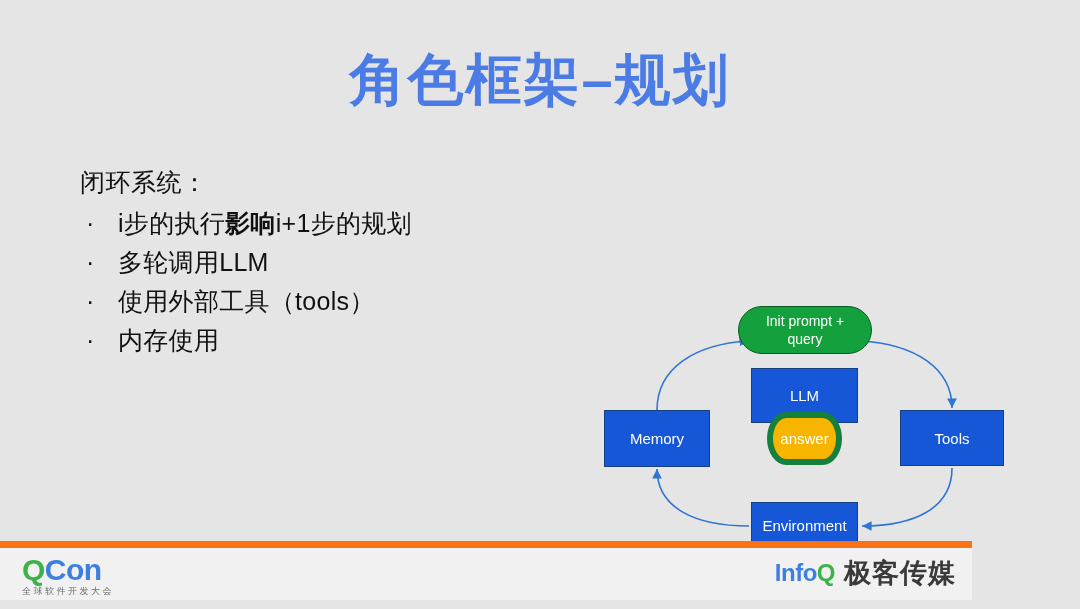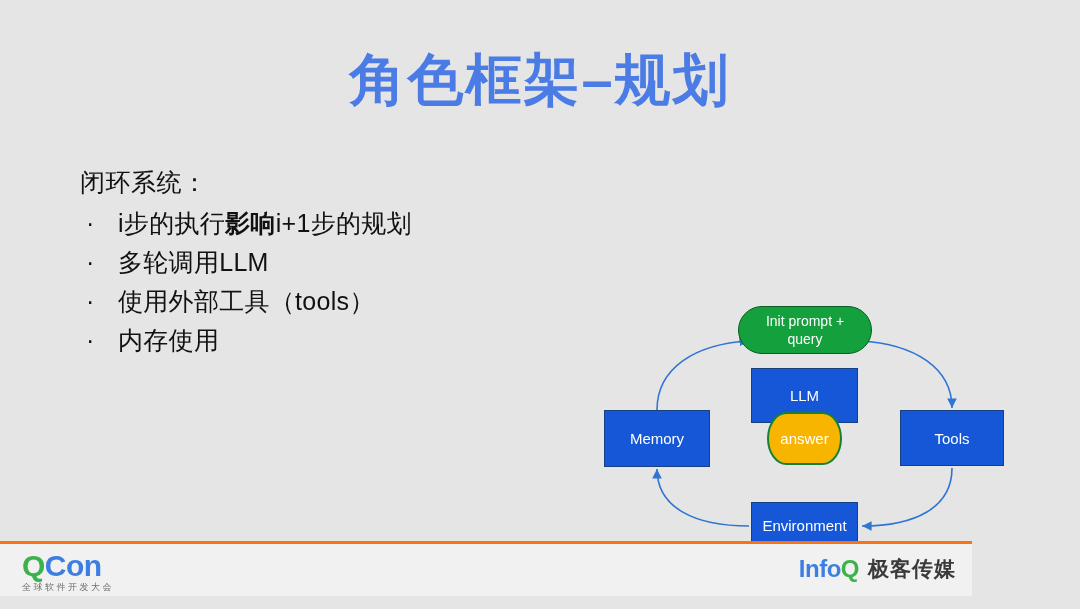--- a/index.html
+++ b/index.html
@@ -105,21 +105,21 @@
     padding: 0 10px;
   }
   .node-blue {
     background: #1557D6;
     border: 1px solid #16407F;
     font-size: 15px;
     line-height: 19px;
   }
   .node-amber {
     background: #F7B500;
-    border: 2px solid #15803d;
+    border: 6px solid #15803d;
     border-radius: 22px / 30px;
     font-size: 15px;
     line-height: 19px;
   }
 
   
   #node-init      { left: 153px; top: 18px;  width: 134px; height: 48px; margin-top: 48px; }
   #node-llm       { left: 166px; top: 88px;  width: 107px; height: 55px; margin-top: 40px; }
   #node-memory    { left: 19px;  top: 170px; width: 106px; height: 57px; }
   #node-answer    { left: 182px; top: 172px; width: 75px;  height: 53px; }
@@ -127,21 +127,21 @@
   #node-env       { left: 166px; top: 262px; width: 107px; height: 46px; }
 
   
   .footer {
     position: absolute;
     left: 0;
     top: 541px;
     width: 972px;
     height: 52px;
     background: #F1F1F1;
-    border-top: 3px solid #f97316;
+    border-top: 7px solid #f97316;
   }
   .qcon-logo {
     position: absolute;
     left: 22px;
     top: 7px;
     width: 230px;
   }
   .qcon-word {
     font-size: 30px;
     font-weight: 700;
@@ -167,21 +167,21 @@
   .infoq-word {
     font-size: 24px;
     font-weight: 700;
     line-height: 26px;
     letter-spacing: -0.5px;
   }
   .infoq-info { color: #3D7FE0; }
   .infoq-q { color: #3CB34A; }
   .infoq-cn {
     margin-left: 9px;
-    font-size: 21px;
+    font-size: 27px;
     line-height: 26px;
     font-weight: 700;
     color: #3A3A3A;
     letter-spacing: 1px;
   }
 </style>
 </head>
 <body>
 
 <div class="slide">

